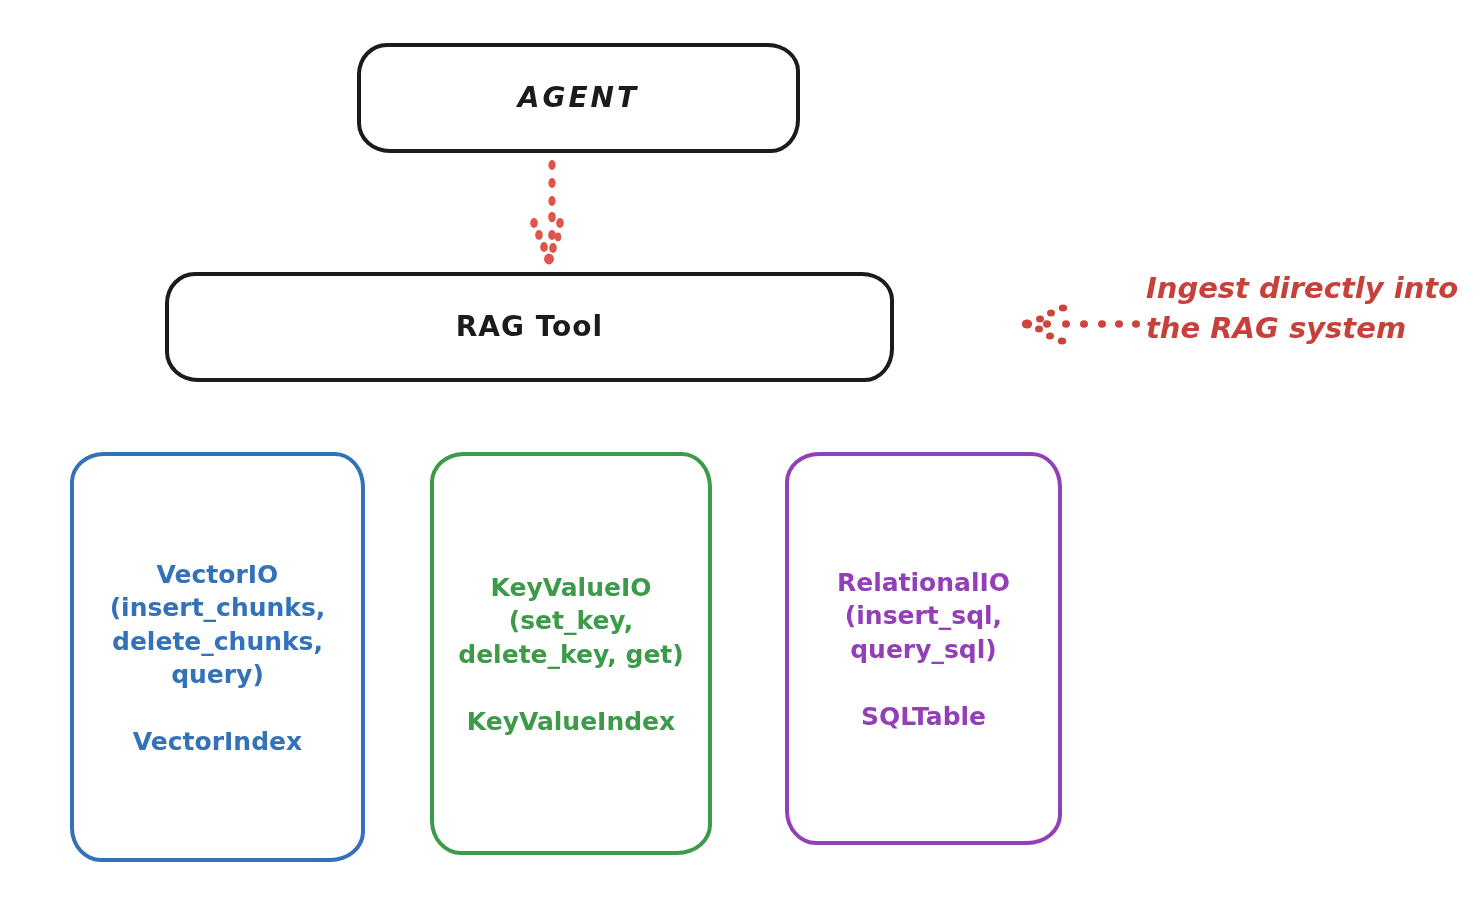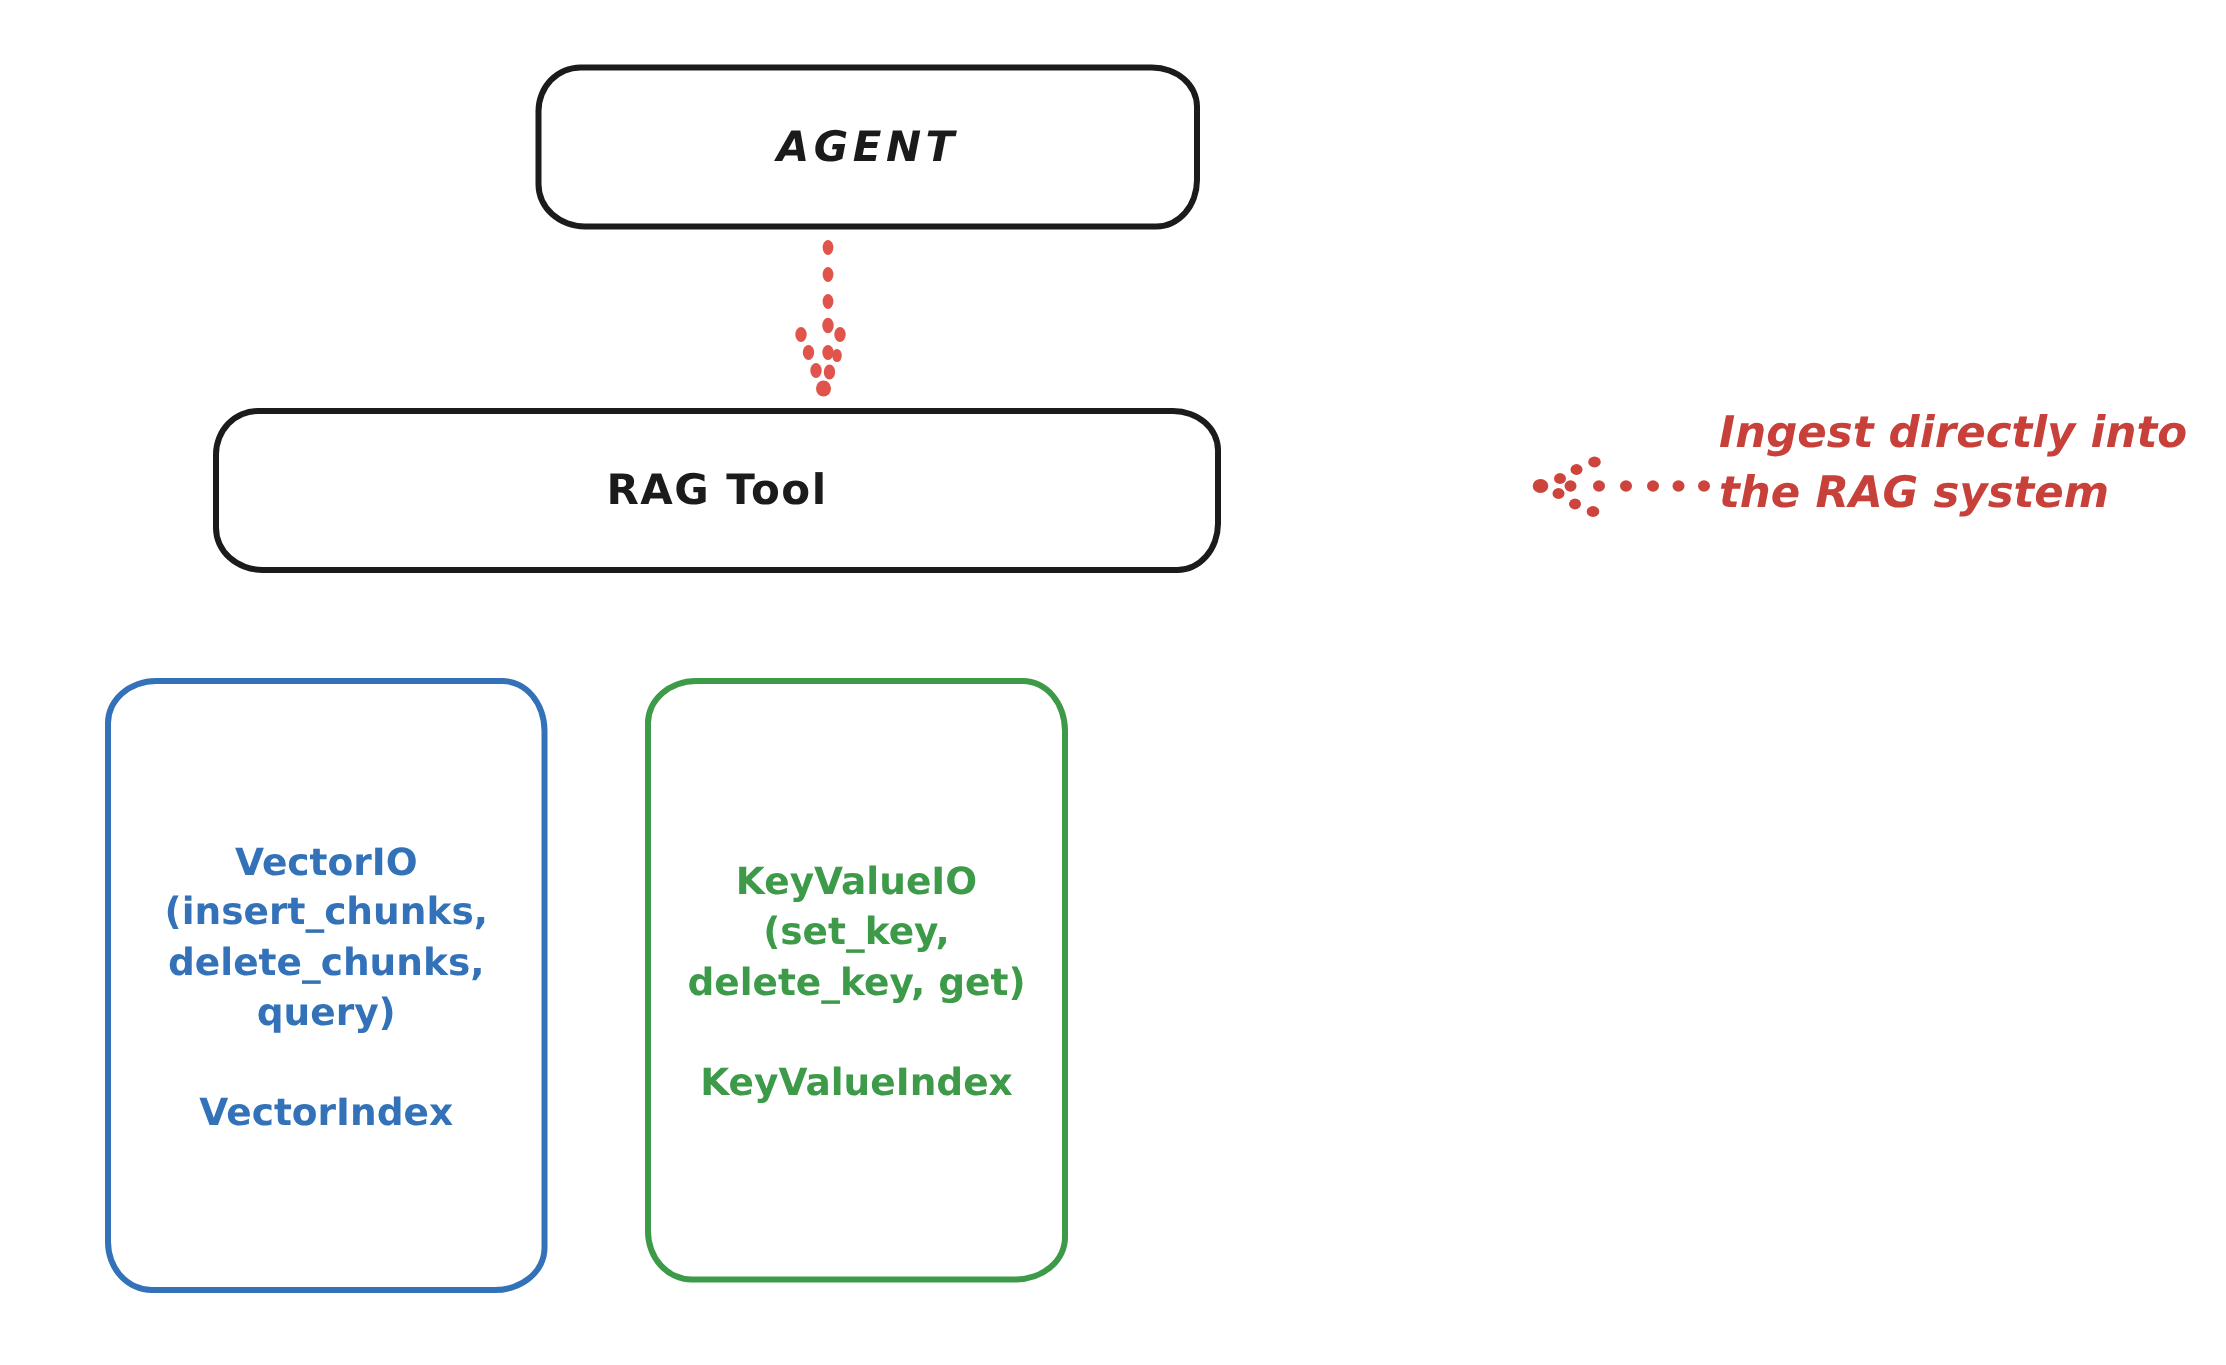--- a/index.html
+++ b/index.html
@@ -53,23 +53,23 @@
   #agent-node .node-label {
     color: #1b1b1b;
     font-size: 28px;
     font-style: italic;
     font-weight: 700;
     letter-spacing: 3px;
   }
 
   
   #rag-tool-node {
-    left: 142px;
+    left: 165px;
     top: 272px;
-    width: 672px;
+    width: 729px;
     height: 110px;
     border-width: 4.5px;
     border-color: #1b1b1b;
     text-align: center;
   }
   #rag-tool-node .node-label {
     color: #1b1b1b;
     font-size: 28px;
     font-weight: 600;
     letter-spacing: 1px;
@@ -225,14 +225,22 @@
   <div class="node sketch provider-card" id="vectorio-card">
     <div>
       <span class="card-text">VectorIO
 (insert_chunks,
 delete_chunks,
 query)</span>
       <span class="card-index">VectorIndex</span>
     </div>
   </div>
 
+  <div class="node sketch provider-card" id="relationalio-card">
+    <div>
+      <span class="card-text">RelationalIO
+(insert_sql,
+query_sql)</span>
+      <span class="card-index">SQLTable</span>
+    </div>
+  </div>
 
 </div>
 
 </body></html>

